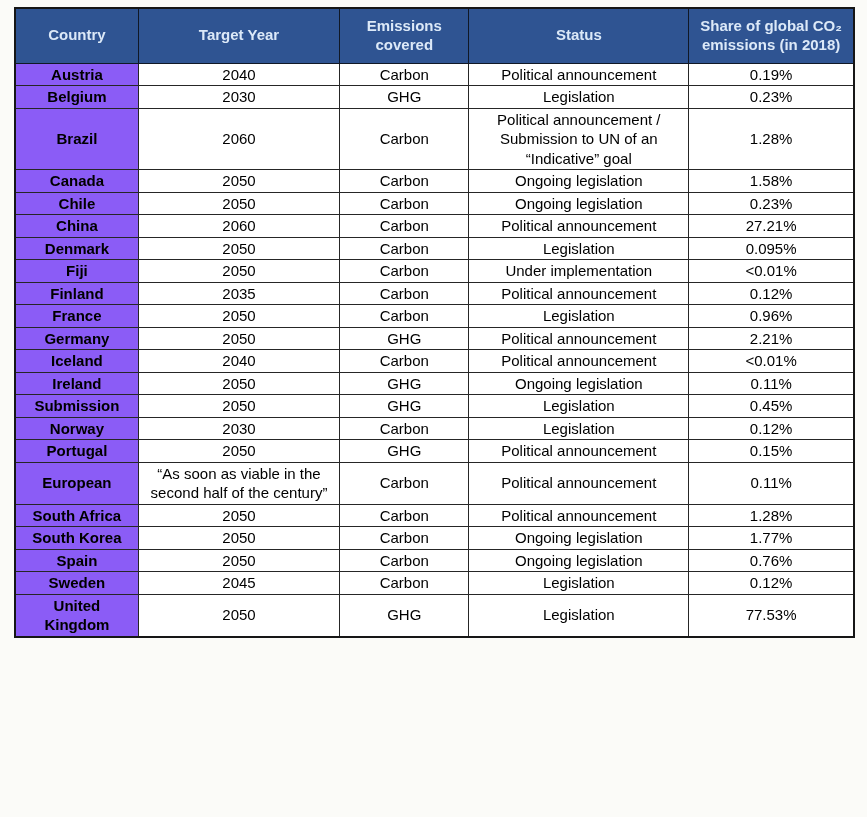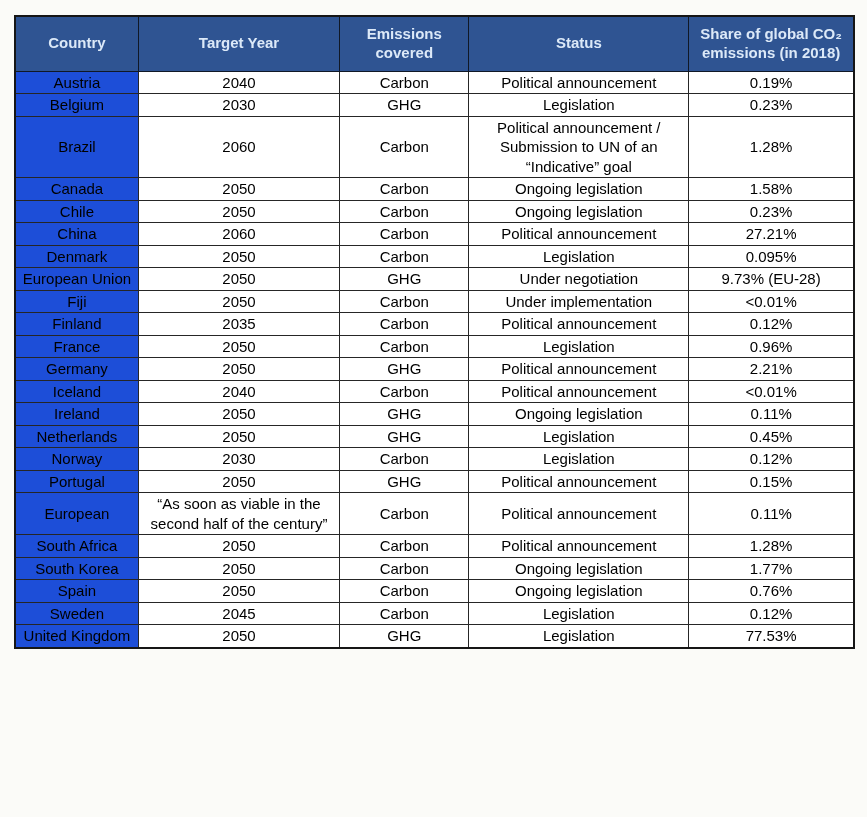--- a/index.html
+++ b/index.html
@@ -4,21 +4,21 @@
 <style>
   html, body {
     margin: 0;
     padding: 0;
     background: #fbfbf8;
   }
   .page {
     width: 867px;
     height: 796px;
     box-sizing: border-box;
-    padding: 15px 12px 0 14px;
+    padding: 7px 12px 0 14px;
     background: #fbfbf8;
     font-family: "Liberation Sans", "DejaVu Sans", sans-serif;
     overflow: hidden;
   }
   table.nz-table {
     width: 841px;
     border-collapse: collapse;
     table-layout: fixed;
     border: 2px solid #161616;
   }
@@ -37,22 +37,22 @@
     border: 1px solid #262626;
     font-size: 15px;
     line-height: 1.3;
     color: #000000;
     text-align: center;
     vertical-align: middle;
     padding: 1px 4px;
     background: #ffffff;
   }
   table.nz-table td.country-cell {
-    background: #1d4ed8;
-    font-weight: normal;
+    background: #8b5cf6;
+    font-weight: bold;
   }
   
   col.c-country { width: 14.7%; }
   col.c-target  { width: 24.0%; }
   col.c-emiss   { width: 15.4%; }
   col.c-status  { width: 26.2%; }
   col.c-share   { width: 19.7%; }
 </style>
 </head>
 <body>
@@ -119,27 +119,20 @@
           <td>27.21%</td>
         </tr>
         <tr>
           <td class="country-cell">Denmark</td>
           <td>2050</td>
           <td>Carbon</td>
           <td>Legislation</td>
           <td>0.095%</td>
         </tr>
         <tr>
-          <td class="country-cell">European Union</td>
-          <td>2050</td>
-          <td>GHG</td>
-          <td>Under negotiation</td>
-          <td>9.73% (EU-28)</td>
-        </tr>
-        <tr>
           <td class="country-cell">Fiji</td>
           <td>2050</td>
           <td>Carbon</td>
           <td>Under implementation</td>
           <td>&lt;0.01%</td>
         </tr>
         <tr>
           <td class="country-cell">Finland</td>
           <td>2035</td>
           <td>Carbon</td>
@@ -168,21 +161,21 @@
           <td>&lt;0.01%</td>
         </tr>
         <tr>
           <td class="country-cell">Ireland</td>
           <td>2050</td>
           <td>GHG</td>
           <td>Ongoing legislation</td>
           <td>0.11%</td>
         </tr>
         <tr>
-          <td class="country-cell">Netherlands</td>
+          <td class="country-cell">Submission</td>
           <td>2050</td>
           <td>GHG</td>
           <td>Legislation</td>
           <td>0.45%</td>
         </tr>
         <tr>
           <td class="country-cell">Norway</td>
           <td>2030</td>
           <td>Carbon</td>
           <td>Legislation</td>

